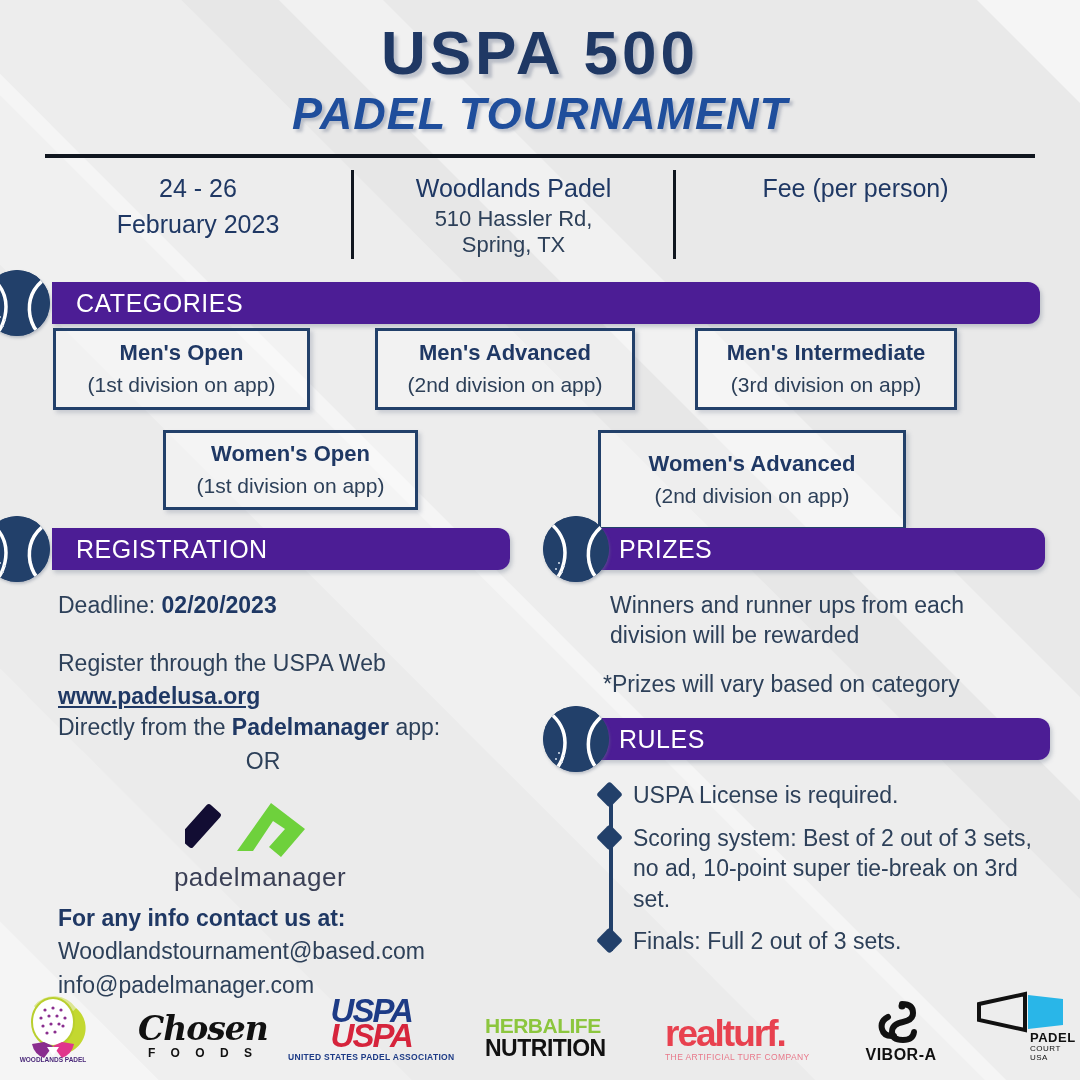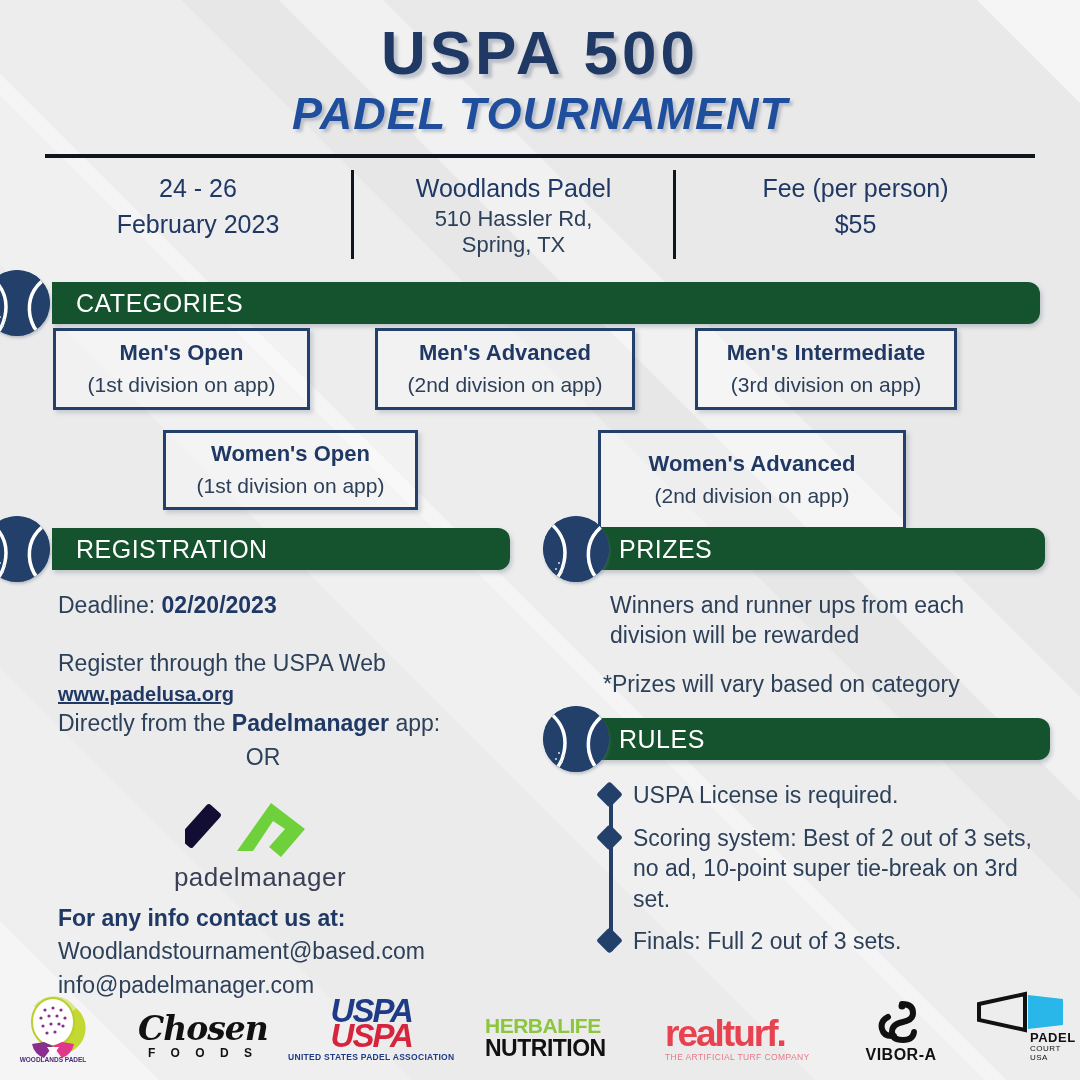--- a/index.html
+++ b/index.html
@@ -44,21 +44,21 @@
   .info-col.c1 { flex:0 0 306px; }
   .info-col.c2 { flex:0 0 322px; }
   .info-col.c3 { flex:1; }
   .info-strong { font-size:25px; font-weight:normal; color:#1f3864; line-height:1.45; }
   .info-light  { font-size:22px; font-weight:normal; color:#2d4059; line-height:1.2; }
 
   
   .sec { position:relative; height:42px; margin-top:16px; }
   .sec-bar {
     position:absolute; top:0; height:42px;
-    background:#14532d; border-radius:0 12px 12px 0;
+    background:#4c1d95; border-radius:0 12px 12px 0;
     box-shadow:2px 3px 4px rgba(110,120,140,.35);
     display:flex; align-items:center;
   }
   .sec-label {
     color:#ffffff; font-size:25px; letter-spacing:.5px; font-weight:normal;
   }
   .ball { position:absolute; border-radius:50%; background:#22406a; overflow:hidden;
           box-shadow:1px 2px 3px rgba(110,120,140,.4); }
   .ball svg { display:block; }
 
@@ -67,21 +67,21 @@
     position:absolute; border:3px solid #22406a; background:rgba(255,255,255,.30);
     display:flex; flex-direction:column; align-items:center; justify-content:center;
     box-shadow:3px 3px 4px rgba(120,130,150,.30);
   }
   .cat-title { font-size:22px; font-weight:bold; color:#1f3864; line-height:1.2; }
   .cat-sub   { font-size:21px; font-weight:normal; color:#2d4059; line-height:1.3; margin-top:4px; }
 
   
   .btext { font-size:23px; color:#2d4059; line-height:1.32; }
   .btext b { color:#1f3864; }
-  .link { font-size:20px; font-weight:bold; color:#1f3864; text-decoration:underline; }
+  .link { font-size:23px; font-weight:bold; color:#1f3864; text-decoration:underline; }
 
   
   .rules { position:absolute; left:600px; top:780px; width:450px; }
   .rules-line { position:absolute; left:9px; top:12px; bottom:18px; width:4px; background:#22406a; }
   .rule-item { position:relative; display:flex; margin-bottom:12px; }
   .diamond {
     width:19px; height:19px; background:#22406a; transform:rotate(45deg);
     border-radius:3px; flex:0 0 19px; margin-top:5px; z-index:2;
   }
   .rule-text { font-size:23px; color:#2d4059; line-height:1.33; margin-left:14px; }
@@ -150,21 +150,20 @@
       <div class="info-strong">24 - 26</div>
       <div class="info-strong">February 2023</div>
     </div>
     <div class="info-col c2">
       <div class="info-strong">Woodlands Padel</div>
       <div class="info-light">510 Hassler Rd,</div>
       <div class="info-light">Spring, TX</div>
     </div>
     <div class="info-col c3">
       <div class="info-strong">Fee (per person)</div>
-      <div class="info-strong">$55</div>
     </div>
   </div>
 
   <div style="position:absolute; left:0; top:266px; width:1080px;">
     <div class="sec" style="height:42px;">
       <div class="sec-bar" style="left:52px; width:988px;">
         <span class="sec-label" style="margin-left:24px;">CATEGORIES</span>
       </div>
       <div class="ball" style="left:-16px; top:-12px; width:66px; height:66px;">
         <svg width="66" height="66" viewBox="0 0 66 66">

